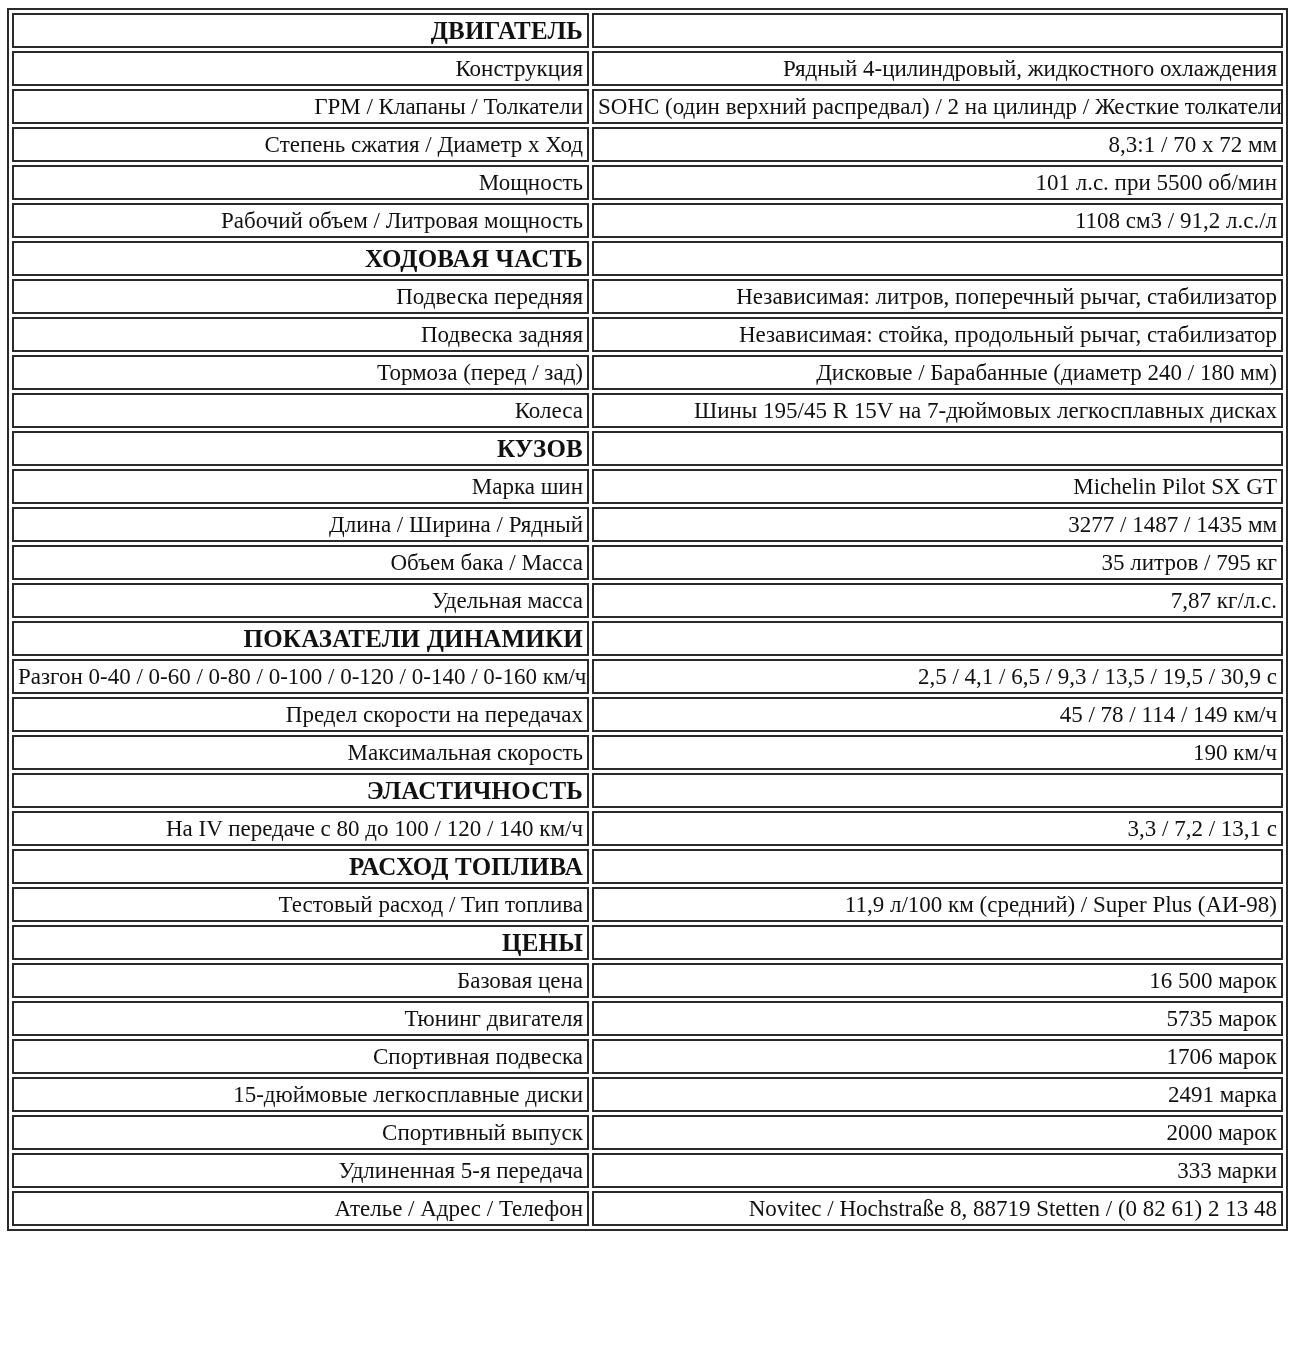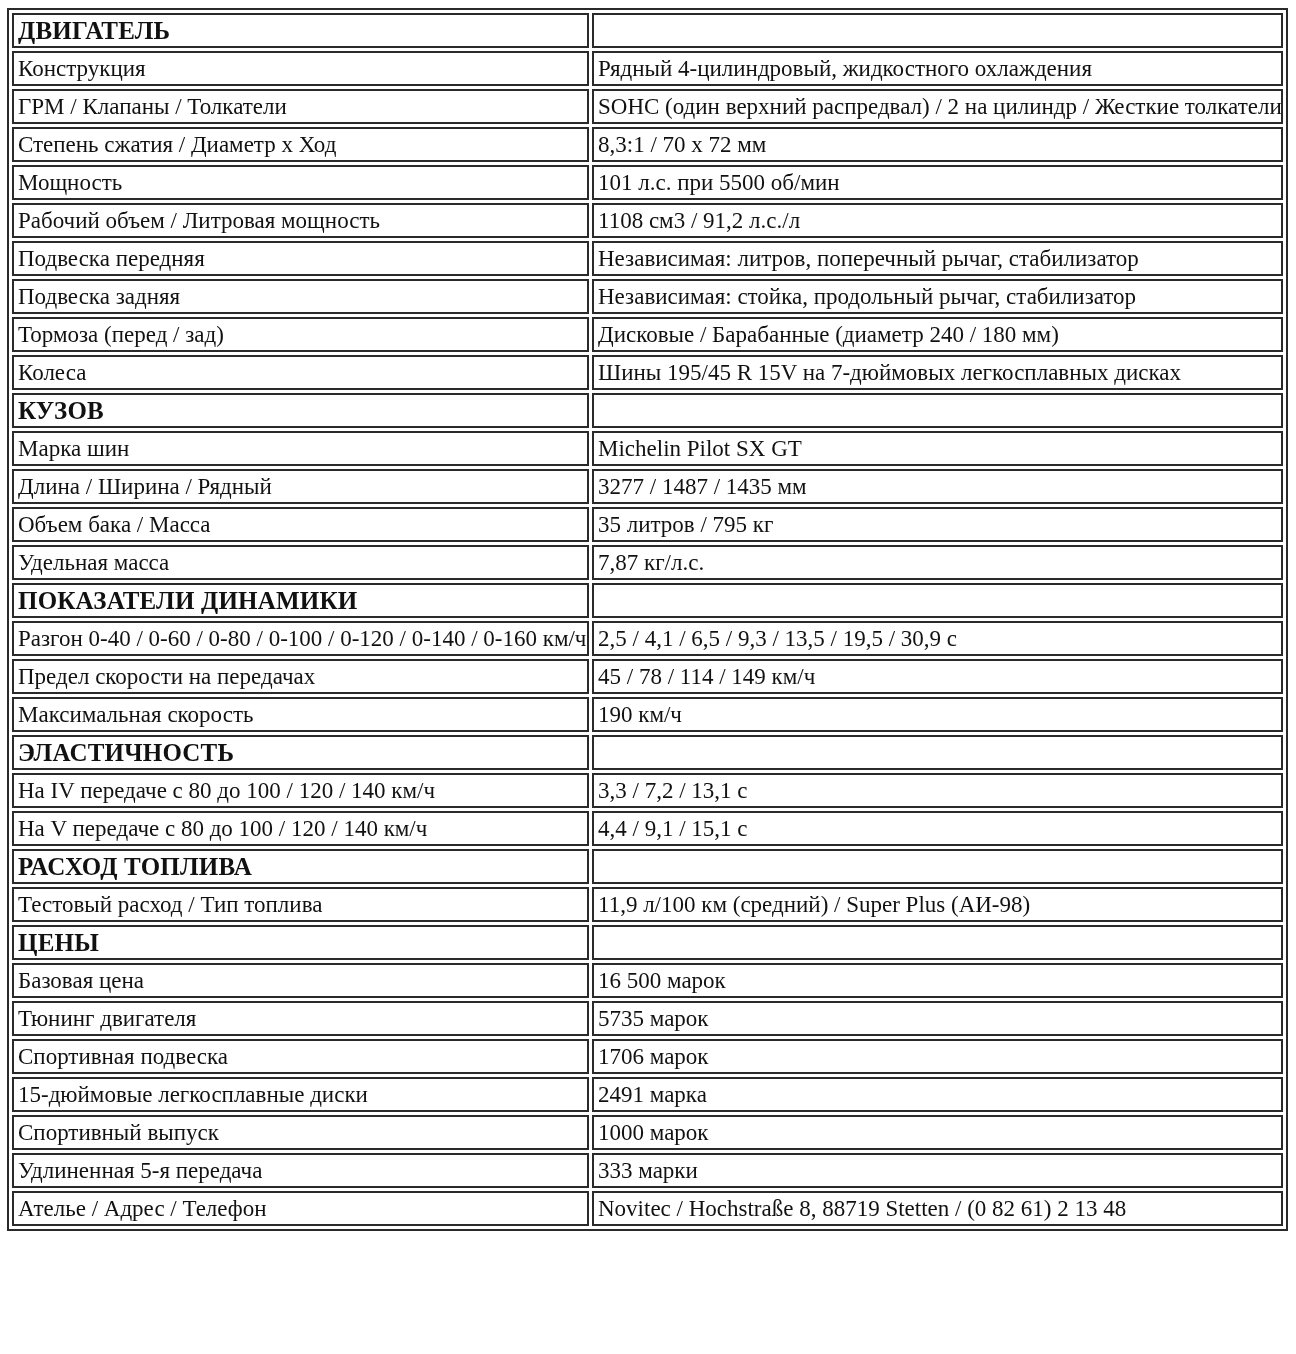--- a/index.html
+++ b/index.html
@@ -9,20 +9,21 @@
     width: 1296px;
     height: 1354px;
     font-family: "Liberation Serif", serif;
     color: #111111;
   }
   .page {
     width: 1296px;
     height: 1354px;
     box-sizing: border-box;
     padding: 8px 8px 0 7px;
+    text-align: right;
   }
   table.spec-table {
     border-collapse: separate;
     border-spacing: 3px;
     border: 2px solid #2a2a2a;
     width: 1281px;
     table-layout: fixed;
     background: #ffffff;
   }
   table.spec-table td {
@@ -71,20 +72,24 @@
         </tr>
         <tr>
           <td>Мощность</td>
           <td>101 л.с. при 5500 об/мин</td>
         </tr>
         <tr>
           <td>Рабочий объем / Литровая мощность</td>
           <td>1108 см3 / 91,2 л.с./л</td>
         </tr>
         <tr>
+          <td class="section-header-cell">ХОДОВАЯ ЧАСТЬ</td>
+          <td></td>
+        </tr>
+        <tr>
           <td>Подвеска передняя</td>
           <td>Независимая: литров, поперечный рычаг, стабилизатор</td>
         </tr>
         <tr>
           <td>Подвеска задняя</td>
           <td>Независимая: стойка, продольный рычаг, стабилизатор</td>
         </tr>
         <tr>
           <td>Тормоза (перед / зад)</td>
           <td>Дисковые / Барабанные (диаметр 240 / 180 мм)</td>
@@ -131,24 +136,20 @@
         </tr>
         <tr>
           <td class="section-header-cell">ЭЛАСТИЧНОСТЬ</td>
           <td></td>
         </tr>
         <tr>
           <td>На IV передаче с 80 до 100 / 120 / 140 км/ч</td>
           <td>3,3 / 7,2 / 13,1 с</td>
         </tr>
         <tr>
-          <td>На V передаче с 80 до 100 / 120 / 140 км/ч</td>
-          <td>4,4 / 9,1 / 15,1 с</td>
-        </tr>
-        <tr>
           <td class="section-header-cell">РАСХОД ТОПЛИВА</td>
           <td></td>
         </tr>
         <tr>
           <td>Тестовый расход / Тип топлива</td>
           <td>11,9 л/100 км (средний) / Super Plus (АИ-98)</td>
         </tr>
         <tr>
           <td class="section-header-cell">ЦЕНЫ</td>
           <td></td>
@@ -164,21 +165,21 @@
         <tr>
           <td>Спортивная подвеска</td>
           <td>1706 марок</td>
         </tr>
         <tr>
           <td>15-дюймовые легкосплавные диски</td>
           <td>2491 марка</td>
         </tr>
         <tr>
           <td>Спортивный выпуск</td>
-          <td>1000 марок</td>
+          <td>2000 марок</td>
         </tr>
         <tr>
           <td>Удлиненная 5-я передача</td>
           <td>333 марки</td>
         </tr>
         <tr>
           <td>Ателье / Адрес / Телефон</td>
           <td>Novitec / Hochstraße 8, 88719 Stetten / (0 82 61) 2 13 48</td>
         </tr>
       </tbody>

